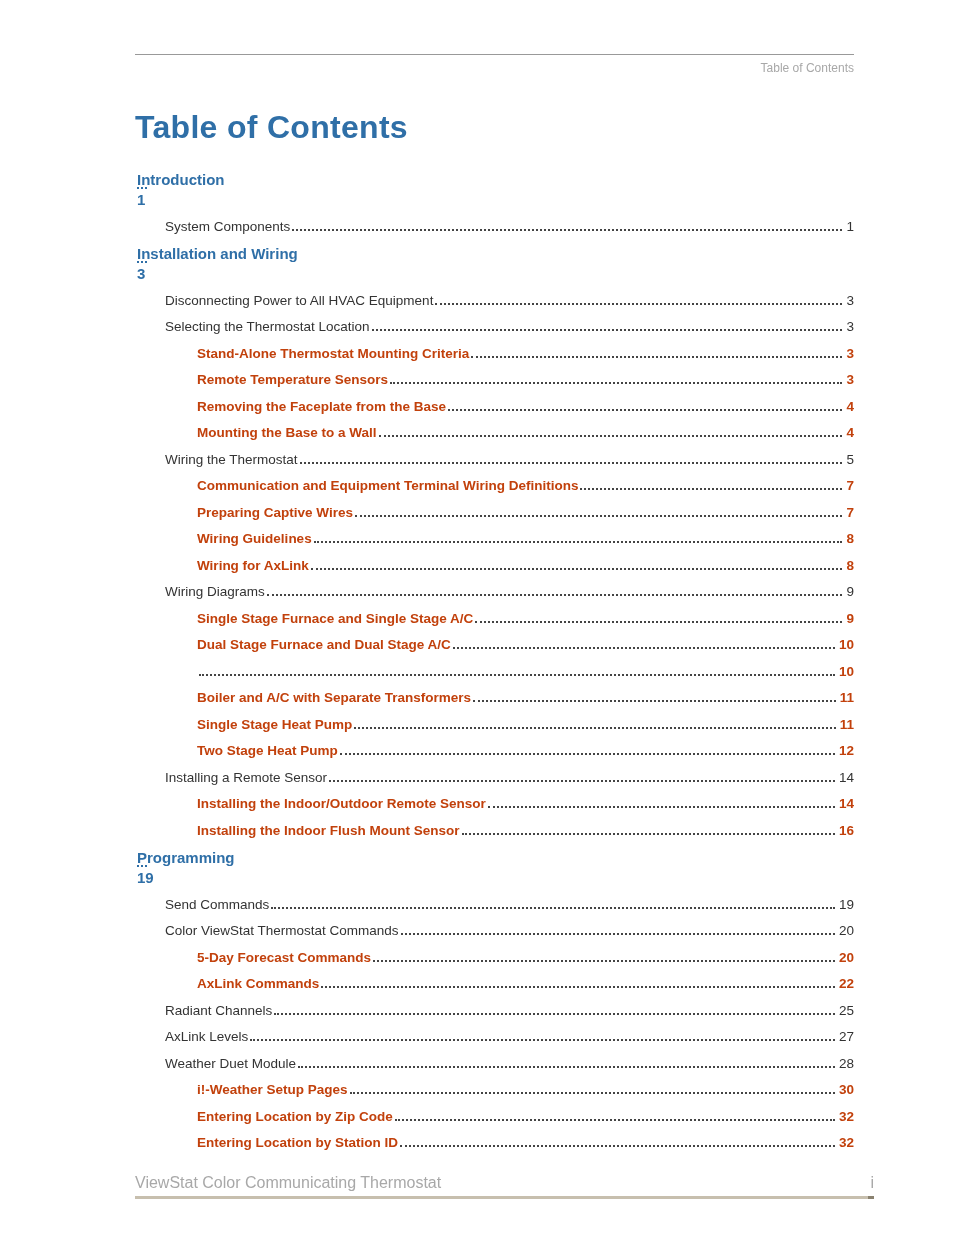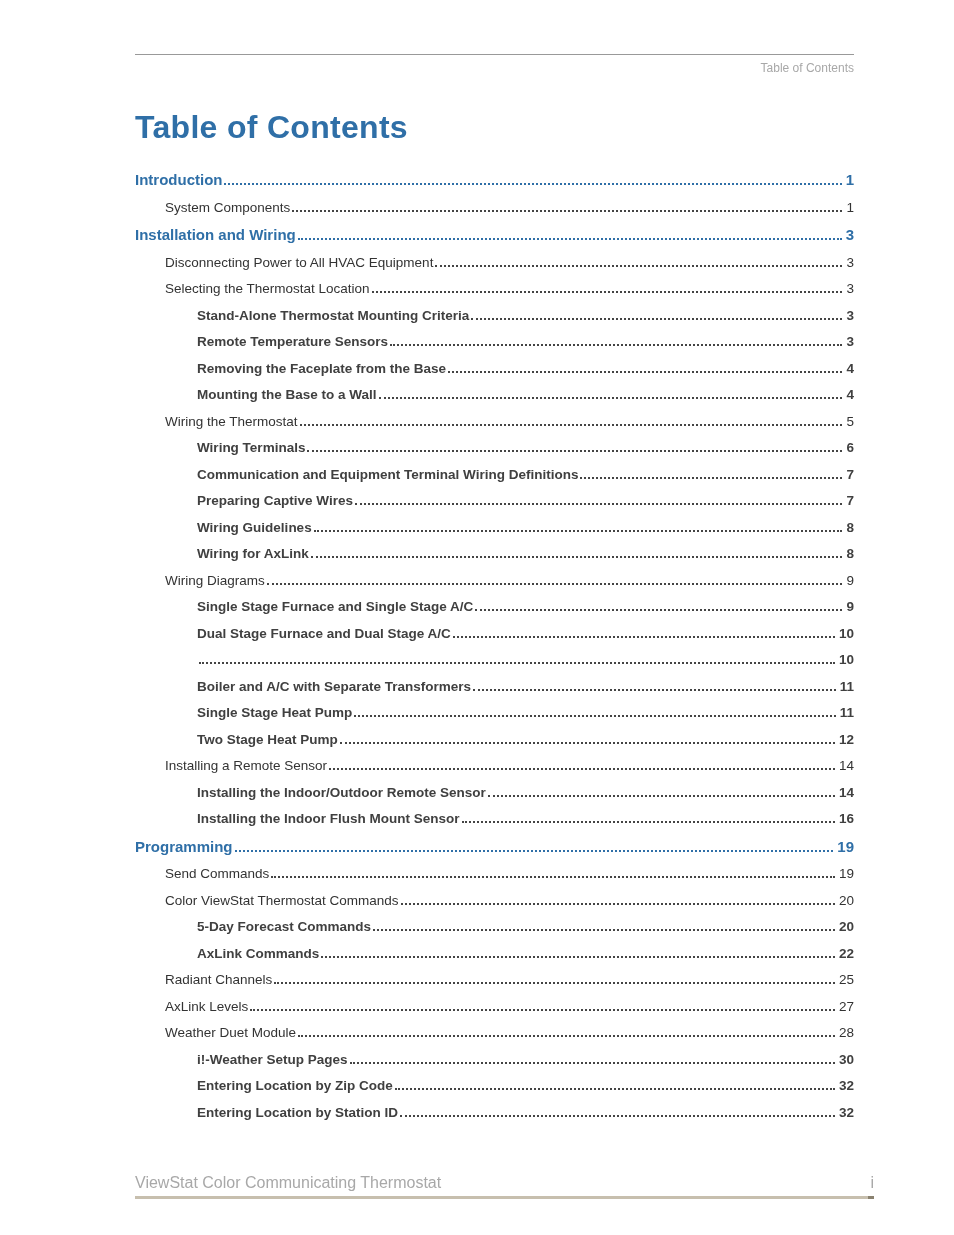--- a/index.html
+++ b/index.html
@@ -50,30 +50,30 @@
   .toc-leader {
     flex: 1 1 auto;
     border-bottom: 2px dotted #444;
     margin: 0 4px 3px 2px;
     min-width: 10px;
   }
   .toc-page {
     flex: 0 0 auto;
     font-weight: 600;
   }
-  .lvl-0 { margin-left: 0; }
+  .lvl-0 { margin-left: 0; flex-direction: column; }
   .lvl-1 { margin-left: 30px; }
   .lvl-2 { margin-left: 62px; }
   .section .toc-label,
   .section .toc-page { color: #2f6fa7; font-weight: 600; font-size: 15px; }
   .section .toc-leader { border-bottom-color: #2f6fa7; }
   .heading .toc-label,
   .heading .toc-page { color: #333; font-weight: 400; }
   .sub .toc-label,
-  .sub .toc-page { color: #404040; font-weight: 700; }
+  .sub .toc-page { color: #c2410c; font-weight: 700; }
 
   .footer {
     position: absolute;
     left: 135px;
     right: 80px;
     bottom: 40px;
   }
   .footer-line {
     display: flex;
     justify-content: space-between;
@@ -148,25 +148,20 @@
       </div>
       <div class="toc-row lvl-2 sub">
         <span class="toc-label">Mounting the Base to a Wall</span>
         <span class="toc-leader"></span>
         <span class="toc-page"> 4</span>
       </div>
       <div class="toc-row lvl-1 heading">
         <span class="toc-label">Wiring the Thermostat</span>
         <span class="toc-leader"></span>
         <span class="toc-page"> 5</span>
-      </div>
-      <div class="toc-row lvl-2 sub">
-        <span class="toc-label">Wiring Terminals</span>
-        <span class="toc-leader"></span>
-        <span class="toc-page"> 6</span>
       </div>
       <div class="toc-row lvl-2 sub">
         <span class="toc-label">Communication and Equipment Terminal Wiring Definitions</span>
         <span class="toc-leader"></span>
         <span class="toc-page"> 7</span>
       </div>
       <div class="toc-row lvl-2 sub">
         <span class="toc-label">Preparing Captive Wires</span>
         <span class="toc-leader"></span>
         <span class="toc-page"> 7</span>

